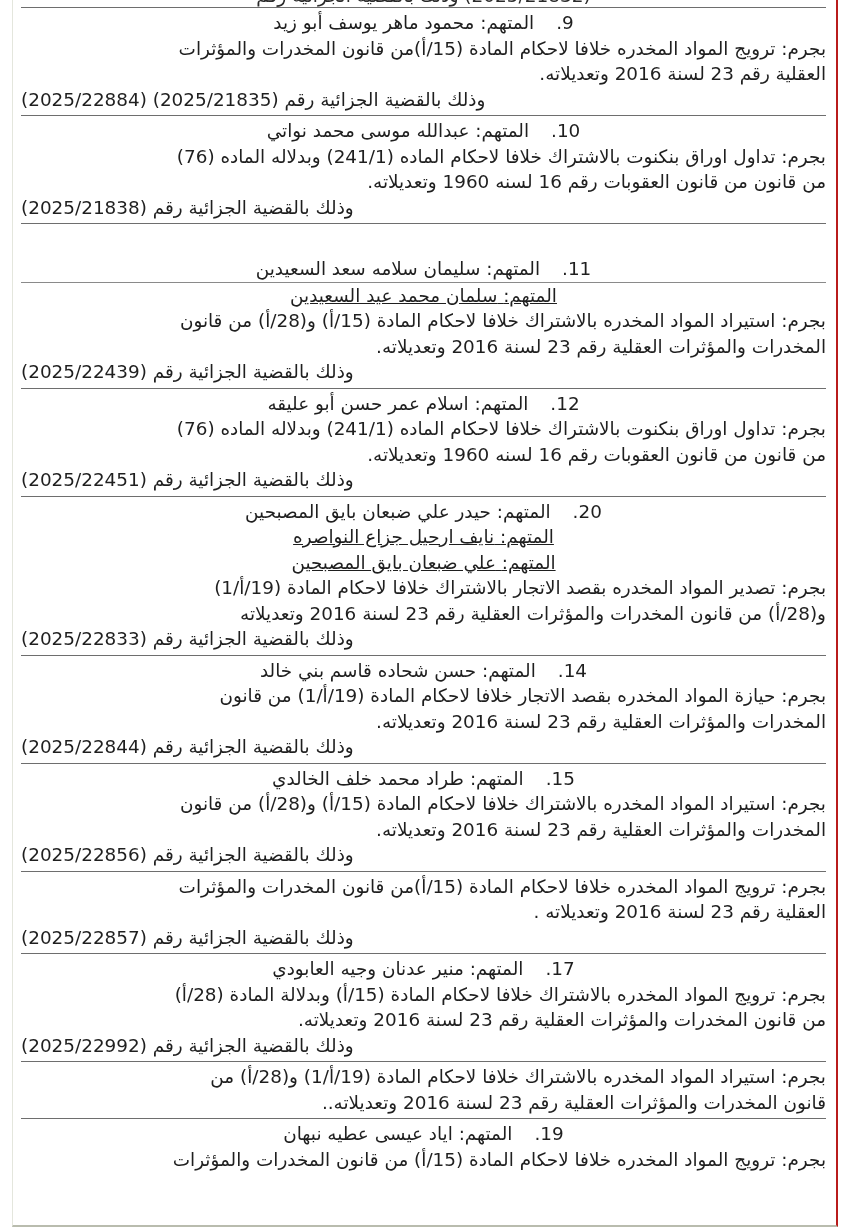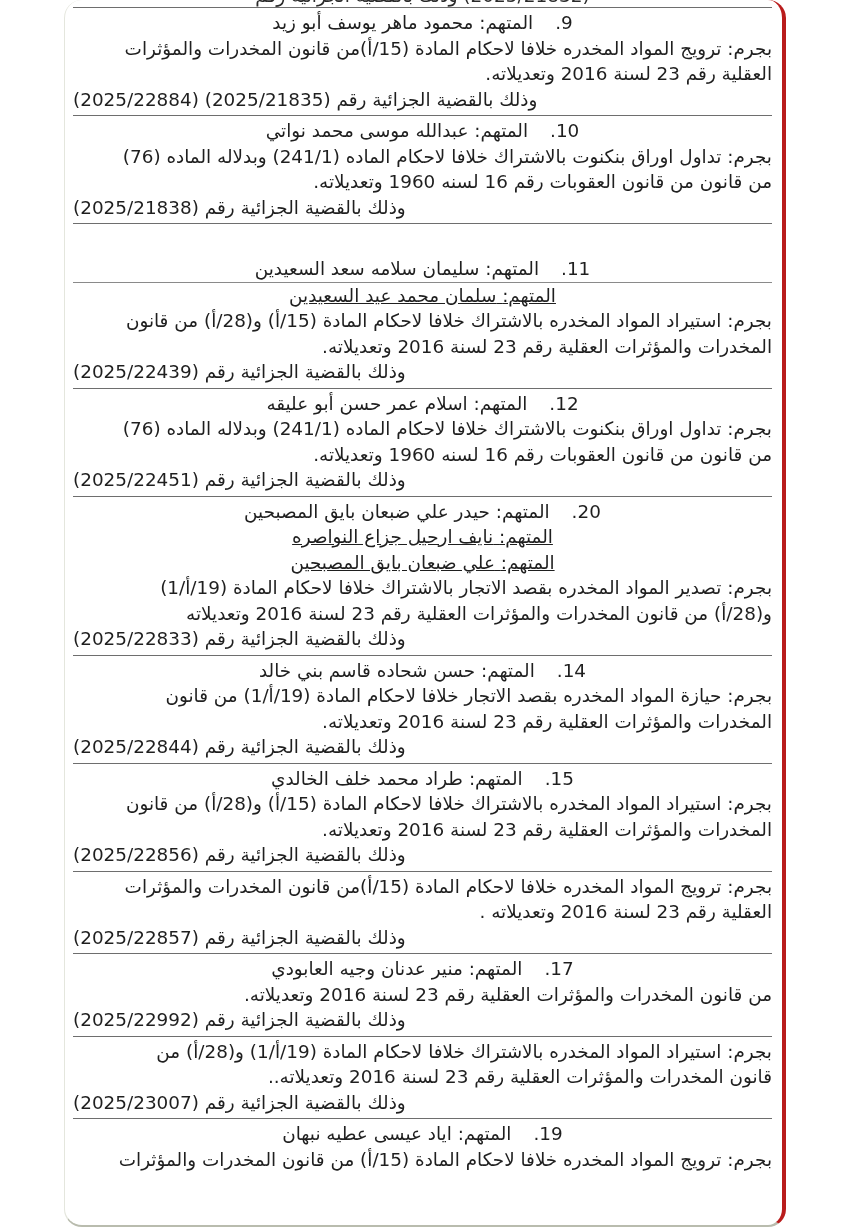--- a/index.html
+++ b/index.html
@@ -6,30 +6,29 @@
   html, body {
     margin: 0;
     padding: 0;
     background: #ffffff;
   }
   body {
     font-family: "DejaVu Sans", "Liberation Sans", sans-serif;
   }
   .page {
     position: relative;
-    width: 722px;
+    width: 826px;
     height: 1227px;
     margin: 0 auto;
     background: #ffffff;
     overflow: hidden;
     box-sizing: border-box;
-    border-right: 4px solid #b91c1c;
+    border-right: 2px solid #b91c1c;
     border-left: 1px solid #e4e6dd;
     border-bottom: 2px solid #b9bcae;
-    border-radius: 18px;
   }
   .page-inner {
     padding: 0 10px 0 8px;
     box-sizing: border-box;
     width: 100%;
   }
 
   
   .clipped-top {
     height: 7px;
@@ -187,28 +186,28 @@
         </div>
         <hr class="rule">
         <div class="entry">
           <div class="line charge">بجرم: ترويج المواد المخدره خلافا لاحكام المادة (15/أ)من قانون المخدرات والمؤثرات</div>
           <div class="line charge charge-last">العقلية رقم 23 لسنة 2016 وتعديلاته .</div>
           <div class="line case">وذلك بالقضية الجزائية رقم (2025/22857)</div>
         </div>
         <hr class="rule">
         <div class="entry">
           <div class="line defendant"><span class="num">17.</span><span class="gap"></span><span>المتهم:</span> <span>منير عدنان وجيه العابودي</span></div>
+          <div class="line charge">بجرم: ترويج المواد المخدره بالاشتراك خلافا لاحكام المادة (15/أ) وبدلالة المادة (28/أ)</div>
           <div class="line charge charge-last">من قانون المخدرات والمؤثرات العقلية رقم 23 لسنة 2016 وتعديلاته.</div>
           <div class="line case">وذلك بالقضية الجزائية رقم (2025/22992)</div>
         </div>
         <hr class="rule">
         <div class="entry">
           <div class="line charge">بجرم: استيراد المواد المخدره بالاشتراك  خلافا لاحكام المادة (19/أ/1)  و(28/أ) من</div>
           <div class="line charge charge-last">قانون المخدرات والمؤثرات العقلية رقم 23 لسنة 2016 وتعديلاته..</div>
-          <div class="line case">وذلك بالقضية الجزائية رقم (2025/23007)</div>
         </div>
         <hr class="rule">
         <div class="entry">
           <div class="line defendant"><span class="num">19.</span><span class="gap"></span><span>المتهم:</span> <span>اياد عيسى عطيه نبهان</span></div>
           <div class="line charge">بجرم: ترويج المواد المخدره خلافا لاحكام المادة (15/أ) من قانون المخدرات والمؤثرات</div>
         </div>
       </div>
 
   </div>
 </div>

